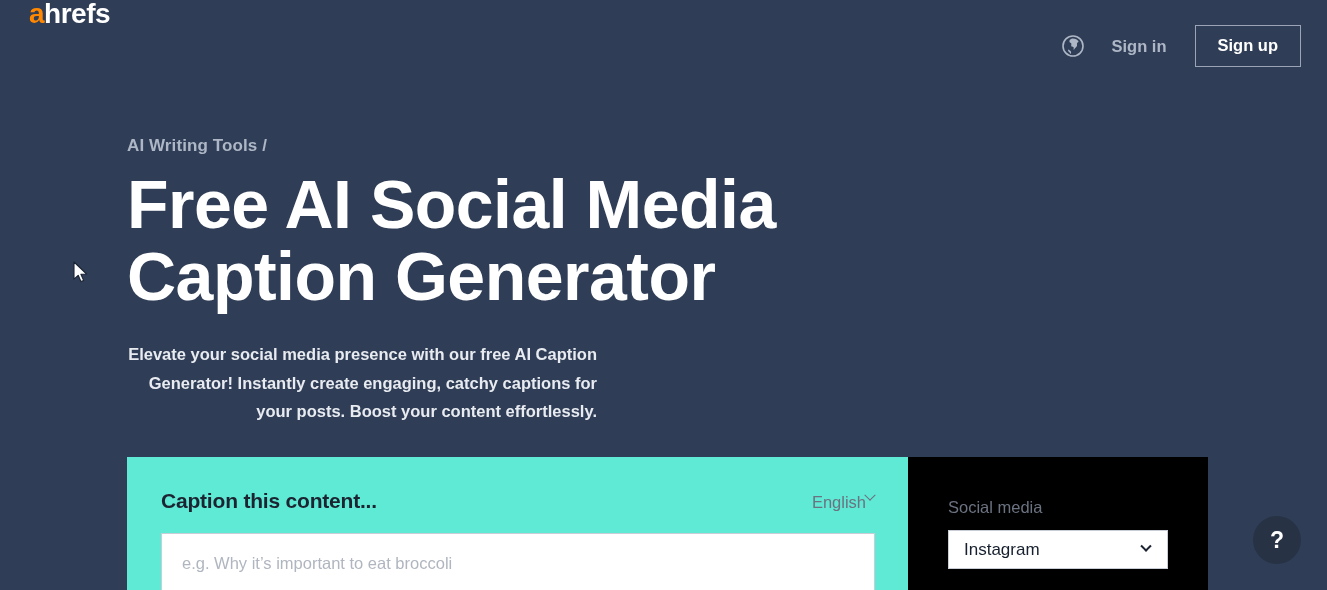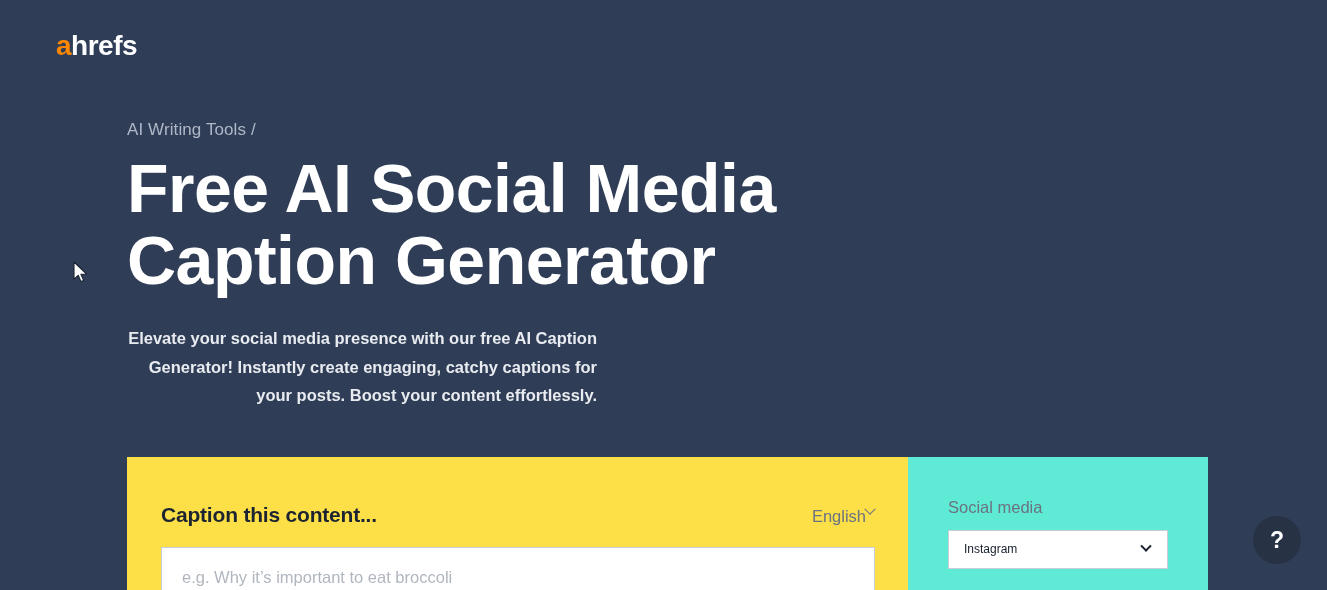--- a/index.html
+++ b/index.html
@@ -15,24 +15,22 @@
     background: #2f3d56;
     font-family: "Liberation Sans", sans-serif;
     -webkit-font-smoothing: antialiased;
     position: relative;
   }
 
   
   .site-header {
     height: 92px;
     display: flex;
-    align-items: center;
     padding: 0 26px 0 29px;
     position: relative;
-    margin-left: 27px;
   }
 
   .logo {
     font-size: 28px;
     font-weight: 700;
     letter-spacing: -0.5px;
     color: #ffffff;
     line-height: 1;
     user-select: none;
     margin-right: 40px;
@@ -106,22 +104,22 @@
   }
 
   
   .hero {
     padding-left: 127px;
   }
 
   .breadcrumb {
     color: #aeb7c6;
     font-size: 17px;
-    font-weight: 400;
-    margin-top: 28px;
+    font-weight: 700;
+    margin-top: 44px;
     letter-spacing: 0.1px;
   }
 
   .page-title {
     color: #ffffff;
     font-size: 68px;
     font-weight: 700;
     line-height: 1.06;
     letter-spacing: -0.5px;
     margin-top: 12px;
@@ -146,22 +144,22 @@
     width: 1081px;
     height: 133px;
     display: flex;
     background: #ffffff;
     overflow: hidden;
   }
 
   .tool-main {
     width: 781px;
     flex: 0 0 781px;
-    background: #fde047;
-    padding: 47px 34px 0 34px;
+    background: #5eead4;
+    padding: 33px 34px 0 34px;
   }
 
   .tool-main-head {
     display: flex;
     align-items: baseline;
     justify-content: space-between;
   }
 
   .tool-heading {
     color: #1c2331;
@@ -199,21 +197,21 @@
     font-size: 16.5px;
     color: #1c2331;
     resize: none;
     outline: none;
     line-height: 1.4;
   }
   .caption-textarea::placeholder { color: #b0b6bf; }
 
   .tool-side {
     flex: 1 1 auto;
-    background: #5eead4;
+    background: #000000;
     padding: 42px 40px 0 40px;
   }
 
   .side-label {
     color: #6b7280;
     font-size: 16.5px;
     font-weight: 400;
     line-height: 1;
     margin-bottom: 14px;
   }
@@ -225,21 +223,21 @@
     background: #ffffff;
     display: flex;
     align-items: center;
     padding: 0 15px;
     cursor: pointer;
     position: relative;
   }
 
   .social-select-value {
     color: #17202e;
-    font-size: 12px;
+    font-size: 17px;
     font-weight: 400;
     line-height: 1;
   }
 
   .social-select .chev {
     position: absolute;
     right: 17px;
     top: 14px;
     width: 8px;
     height: 8px;
@@ -281,20 +279,33 @@
 </head>
 <body>
 
 <header class="site-header">
 
   <div class="logo">
     <span class="logo-a">a</span><span>hrefs</span>
   </div>
 
 
+  <div class="header-right">
+
+    <svg class="globe-icon" viewBox="0 0 24 24">
+      <circle cx="12" cy="12" r="10" fill="none" stroke="#aeb7c6" stroke-width="1.6"></circle>
+      <path d="M11.2 4.4 C9.4 5.0 8.2 6.1 8.4 7.4 C8.6 8.6 9.9 8.5 10.3 9.6 C10.6 10.6 9.8 11.6 10.6 12.4 C11.3 13.1 12.2 12.4 12.6 13.3 C12.9 14.1 12.3 15.2 12.9 15.9 L13.6 14.7 C14.3 13.6 15.4 13.2 15.9 12.0 C16.4 10.8 15.6 10.0 16.2 9.0 C16.6 8.3 17.4 8.2 17.6 7.3 C16.4 5.6 14.1 4.2 11.2 4.4 Z" fill="#aeb7c6"></path>
+      <path d="M7.0 15.4 C6.9 16.6 7.5 17.6 8.4 18.3 C8.9 18.7 9.2 19.2 9.2 19.9 C10.0 19.5 10.3 18.6 10.0 17.8 C9.7 16.9 8.8 16.6 8.3 15.9 Z" fill="#aeb7c6"></path>
+    </svg>
+
+    <span class="sign-in">Sign in</span>
+
+    <button class="sign-up-btn">Sign up</button>
+
+  </div>
 
 </header>
 
 <section class="hero">
 
   <div class="breadcrumb">AI Writing Tools /</div>
 
   <h1 class="page-title">Free AI Social Media Caption Generator</h1>
 
   <p class="hero-desc">Elevate your social media presence with our free AI Caption Generator! Instantly create engaging, catchy captions for your posts. Boost your content effortlessly.</p>

